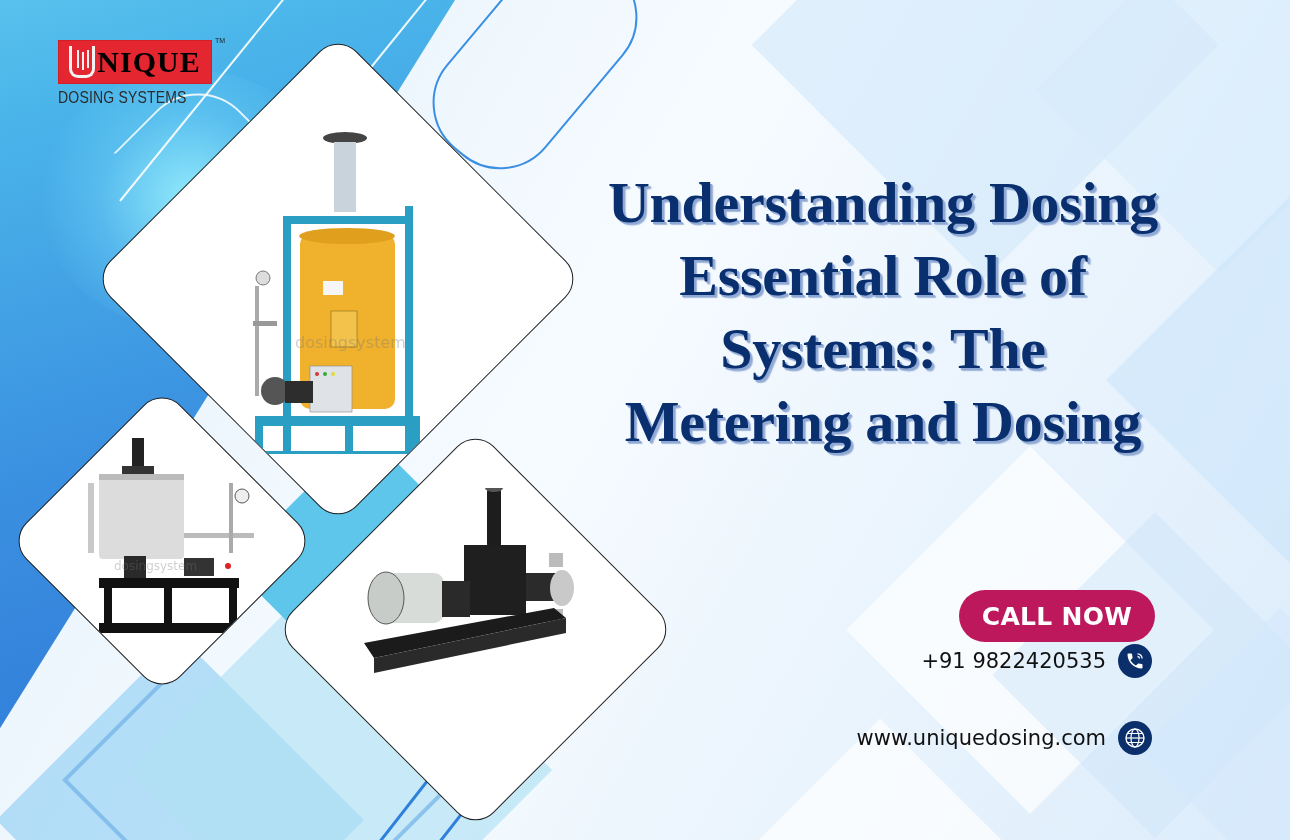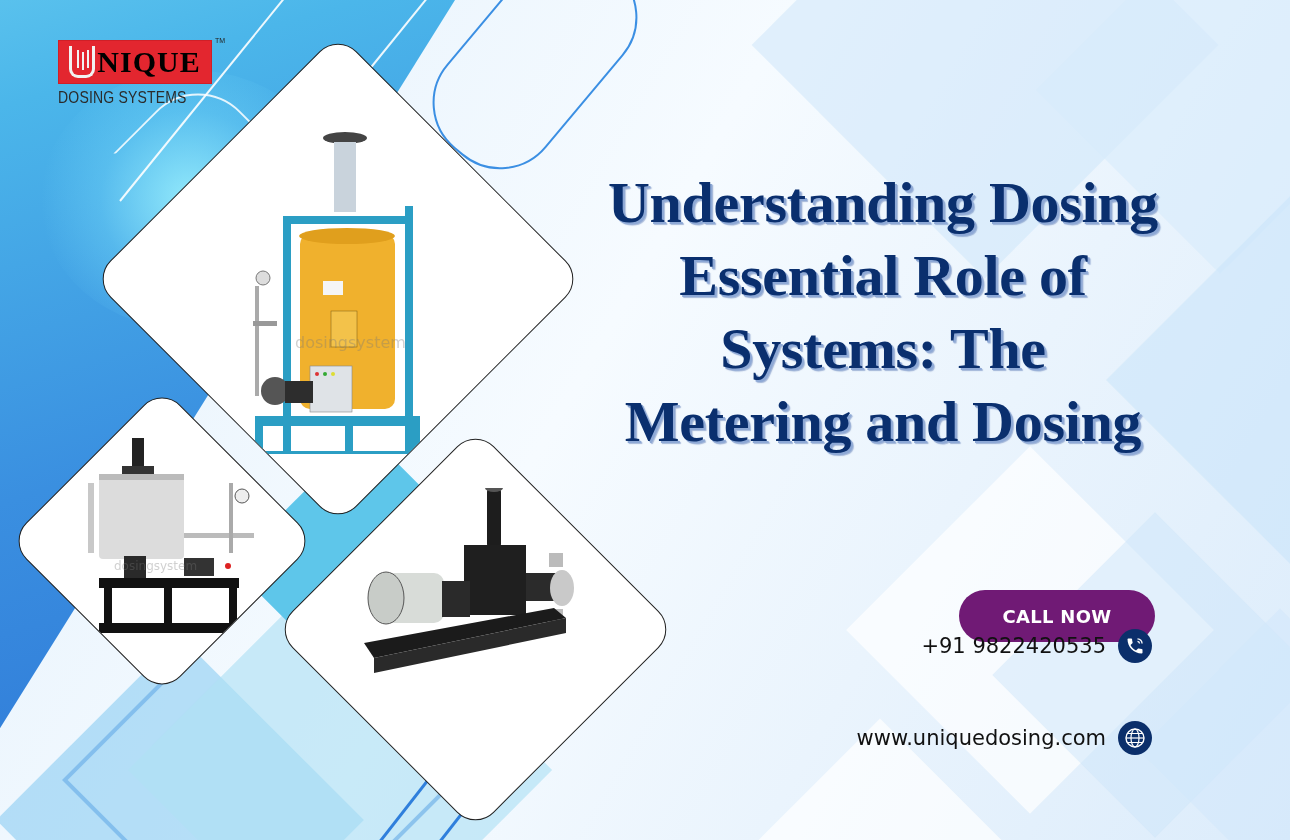--- a/index.html
+++ b/index.html
@@ -111,31 +111,31 @@
       text-align: center;
       font-family: "Liberation Serif", serif; font-weight: bold;
       font-size: 58px; line-height: 73px; color: #0a2f6e;
       text-shadow: 2px 2px 0 #8ea9d6, 3px 3px 1px rgba(90,120,180,0.5);
       letter-spacing: -0.3px;
     }
 
     .cta {
       position: absolute; left: 959px; top: 590px;
       width: 196px; height: 52px; border-radius: 26px;
-      background: #701a75; color: #fff;
+      background: #be185d; color: #fff;
       font-family: "DejaVu Sans", sans-serif; font-weight: bold;
-      font-size: 18px; display: flex; align-items: center; justify-content: center;
+      font-size: 25px; display: flex; align-items: center; justify-content: center;
       letter-spacing: 0.3px; cursor: pointer; border: none;
     }
     .contact-row {
       position: absolute; right: 138px;
       display: flex; align-items: center; gap: 12px;
       font-family: "DejaVu Sans", sans-serif; color: #111;
     }
-    .contact-row.phone { top: 629px; font-size: 21px; }
+    .contact-row.phone { top: 644px; font-size: 21px; }
     .contact-row.web { top: 721px; font-size: 21px; }
     .icon-circle {
       width: 34px; height: 34px; border-radius: 50%;
       background: #0b2f6b; display: flex; align-items: center; justify-content: center;
     }
   </style>
 </head>
 <body>
 
 <div class="bg-layer">

